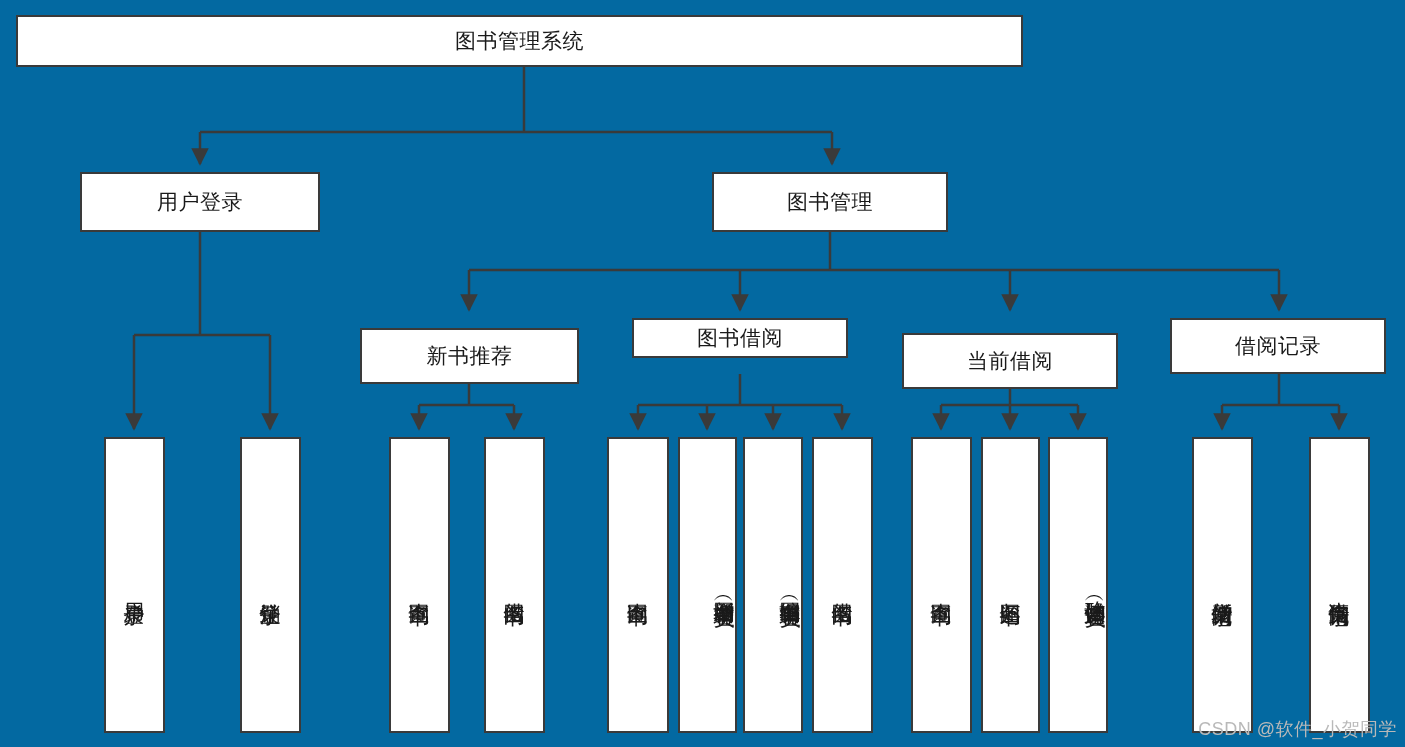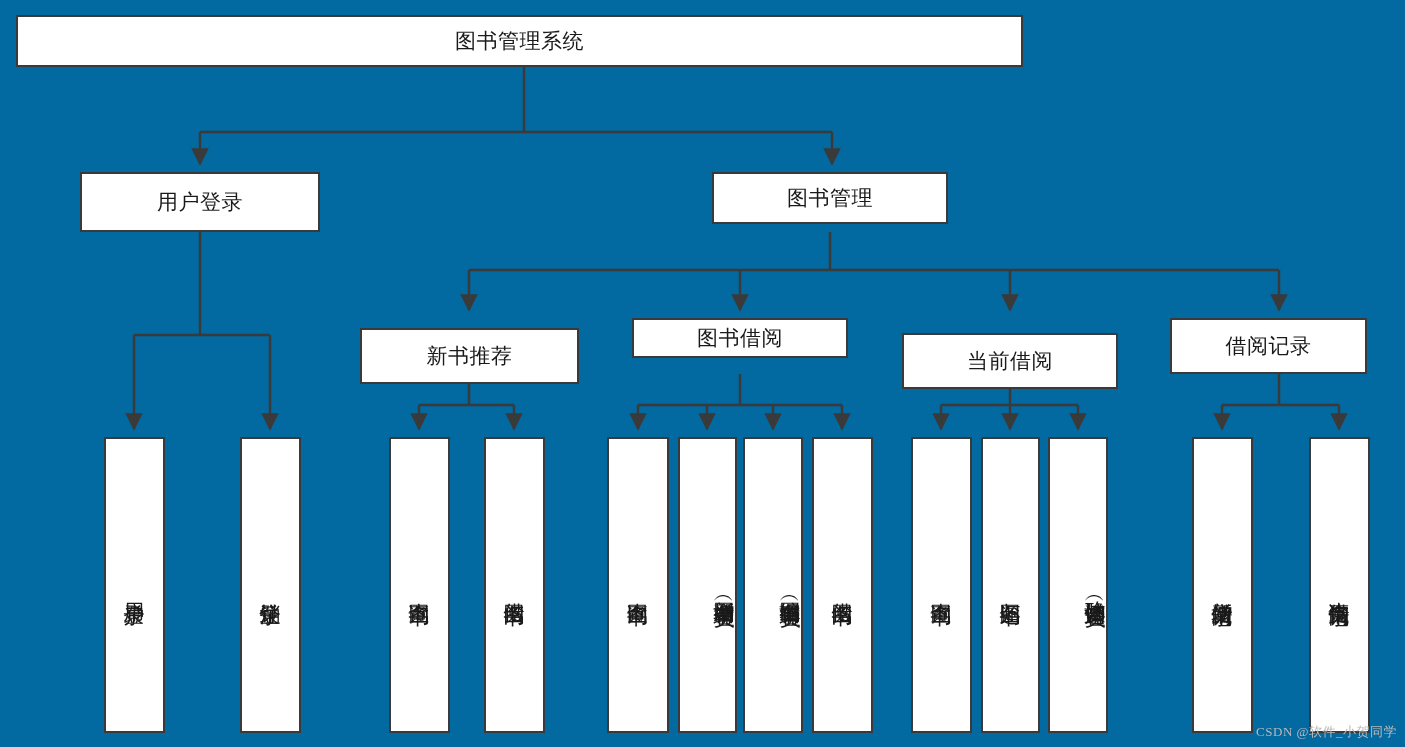--- a/index.html
+++ b/index.html
@@ -55,25 +55,24 @@
   }
   .label-v {
     writing-mode: vertical-rl;
     text-orientation: upright;
     white-space: nowrap;
   }
   .watermark {
     position: absolute;
     right: 8px;
     bottom: 6px;
-    font-size: 13px;
+    font-size: 18px;
     color: #b9b9b9;
     white-space: nowrap;
     letter-spacing: 0.5px;
-    font-family: Liberation Serif, serif;
   }
 </style>
 </head>
 <body>
 
 <div id="canvas">
 
   <svg class="edges" viewBox="0 0 1405 747" xmlns="http://www.w3.org/2000/svg">
     <defs>
       <marker id="arw" viewBox="0 0 10 10" refX="9" refY="5" markerWidth="7" markerHeight="7" orient="auto-start-reverse">
@@ -124,34 +123,34 @@
     </g>
   </svg>
 
   <div class="node h" style="left:16px; top:15px; width:1007px; height:52px;">
     <span>图书管理系统</span>
   </div>
 
   <div class="node h" style="left:80px; top:172px; width:240px; height:60px;">
     <span>用户登录</span>
   </div>
-  <div class="node h" style="left:712px; top:172px; width:236px; height:52px;">
+  <div class="node h" style="left:712px; top:172px; width:236px; height:60px;">
     <span>图书管理</span>
   </div>
 
   <div class="node h" style="left:360px; top:328px; width:219px; height:56px;">
     <span>新书推荐</span>
   </div>
   <div class="node h" style="left:632px; top:318px; width:216px; height:40px;">
     <span>图书借阅</span>
   </div>
   <div class="node h" style="left:902px; top:318px; width:216px; height:56px;margin-top:15px;">
     <span>当前借阅</span>
   </div>
-  <div class="node h" style="left:1170px; top:318px; width:197px; height:56px;">
+  <div class="node h" style="left:1170px; top:318px; width:216px; height:56px;">
     <span>借阅记录</span>
   </div>
 
   <div class="node v mid" style="left:104px; top:437px; width:61px; height:296px;">
     <span class="label-v">用户登录</span>
   </div>
   <div class="node v mid" style="left:240px; top:437px; width:61px; height:296px;">
     <span class="label-v">注销登录</span>
   </div>
 

